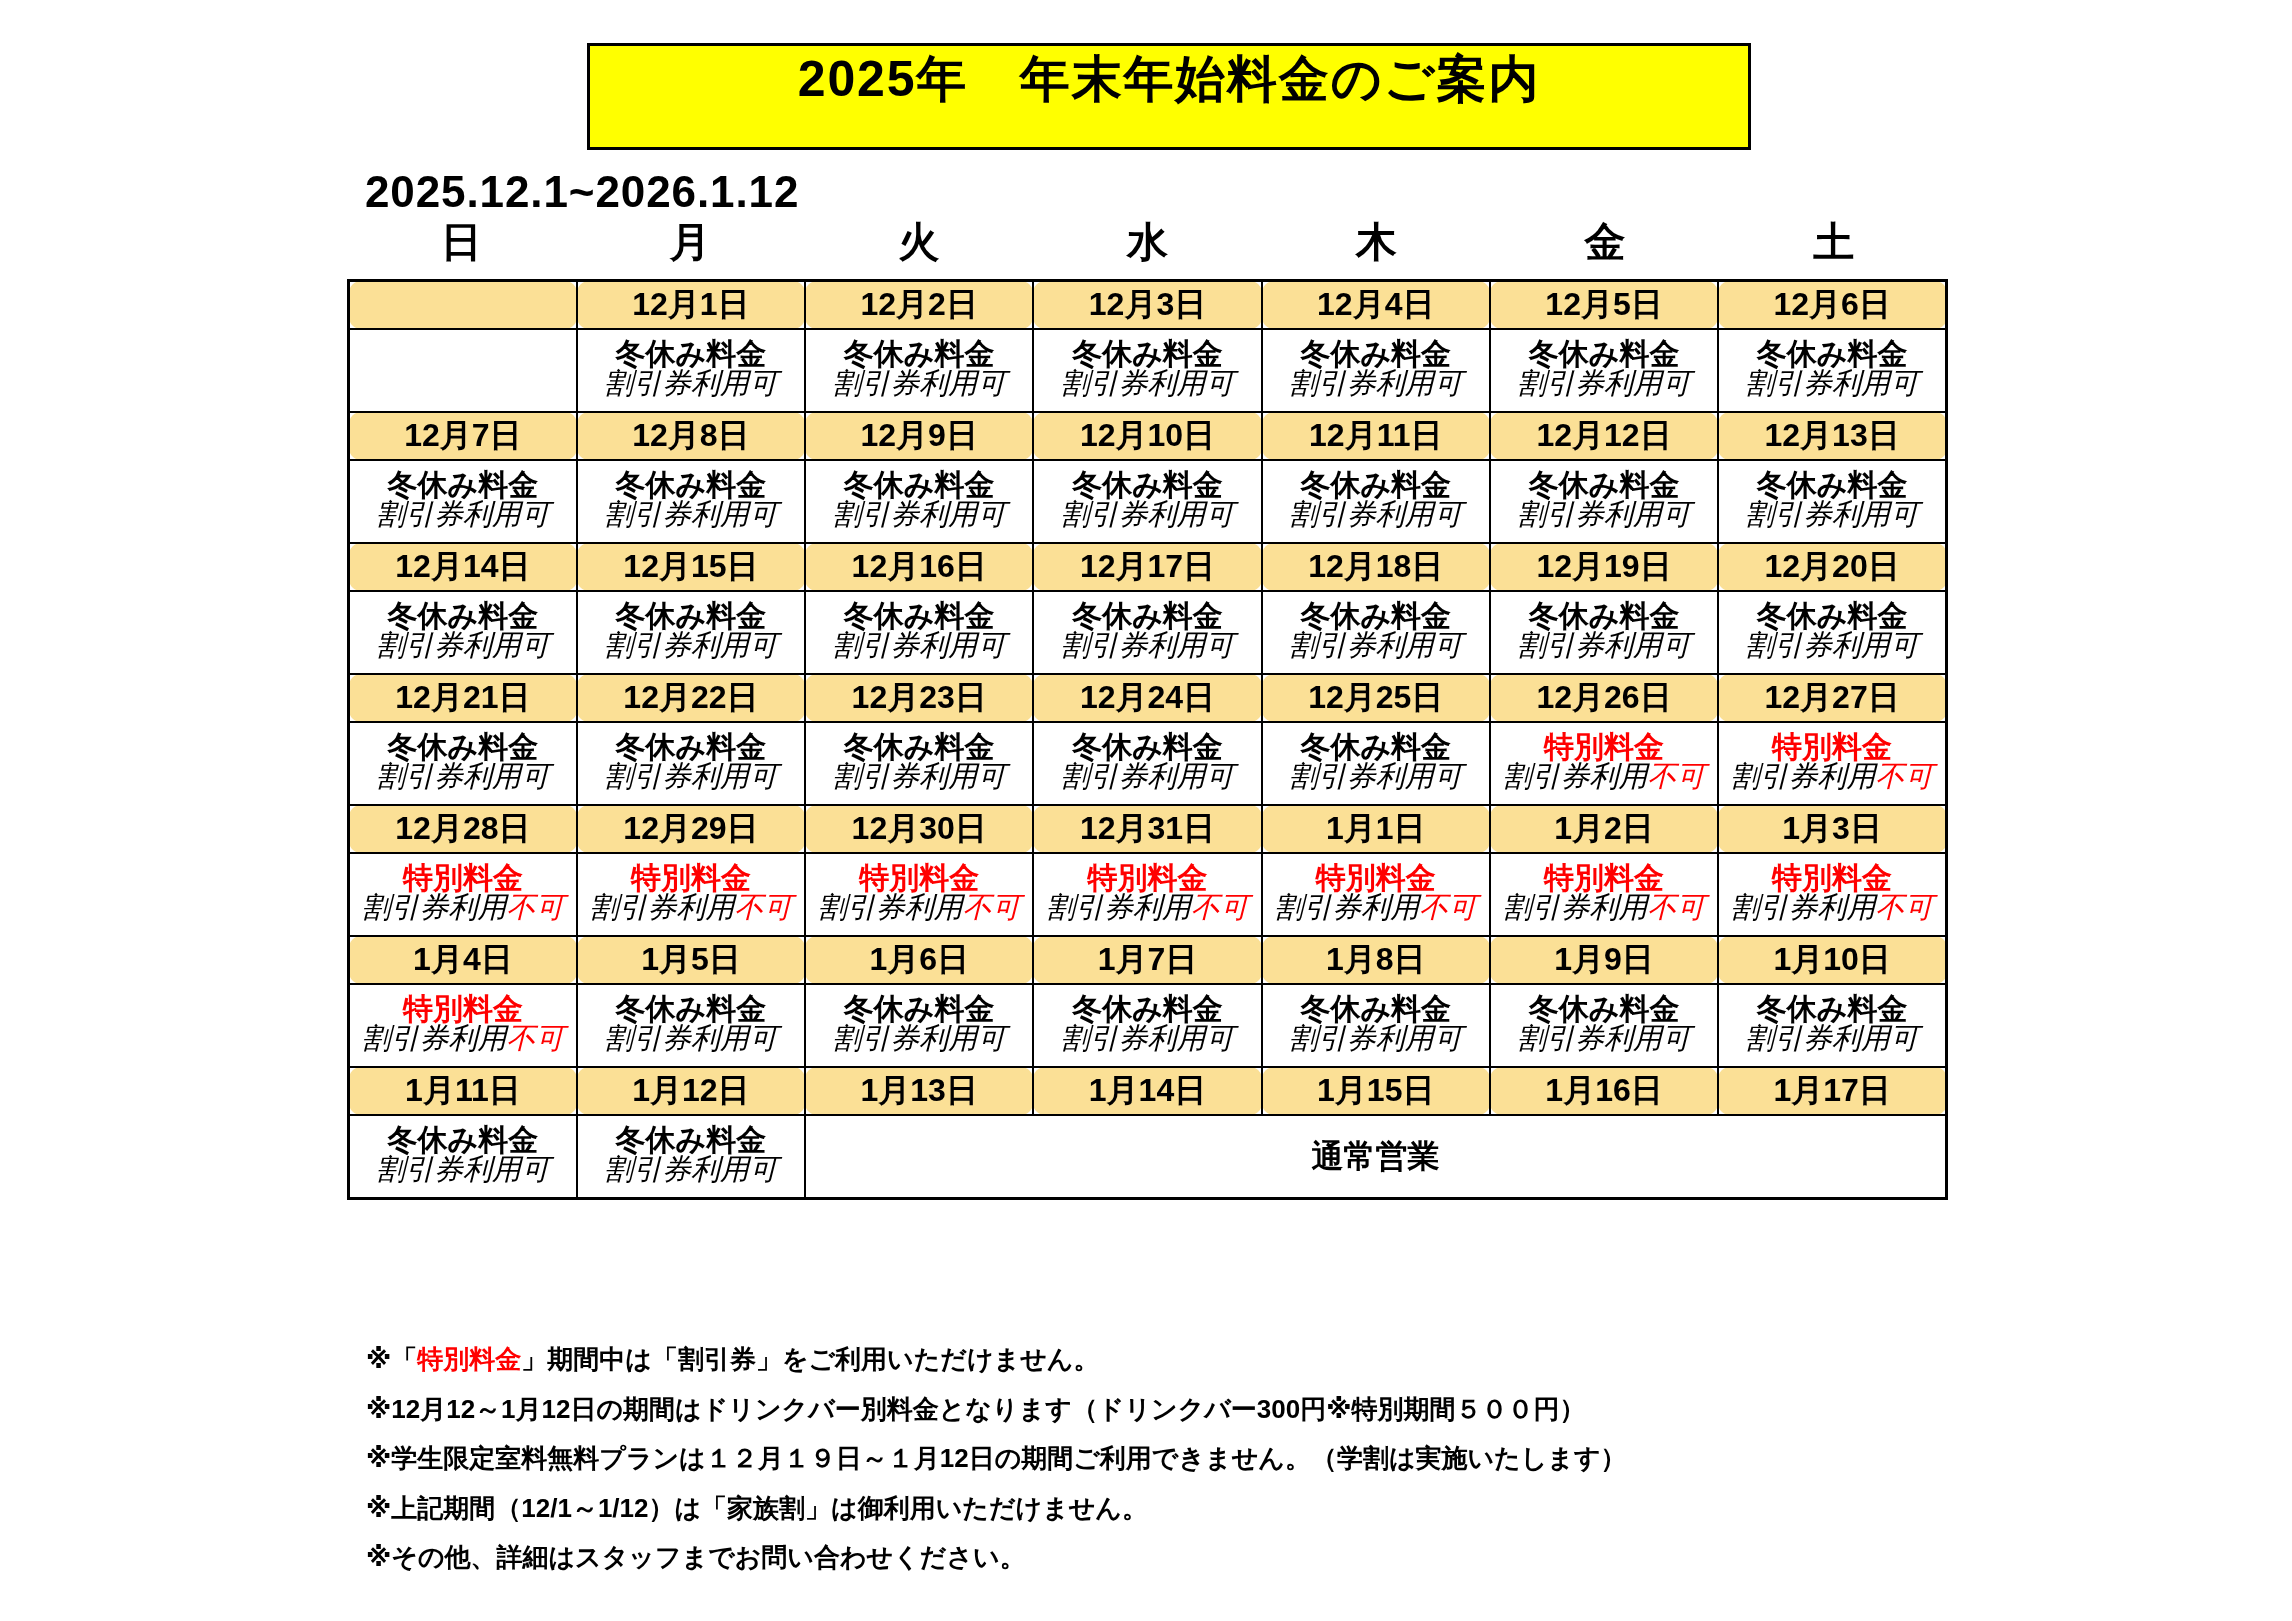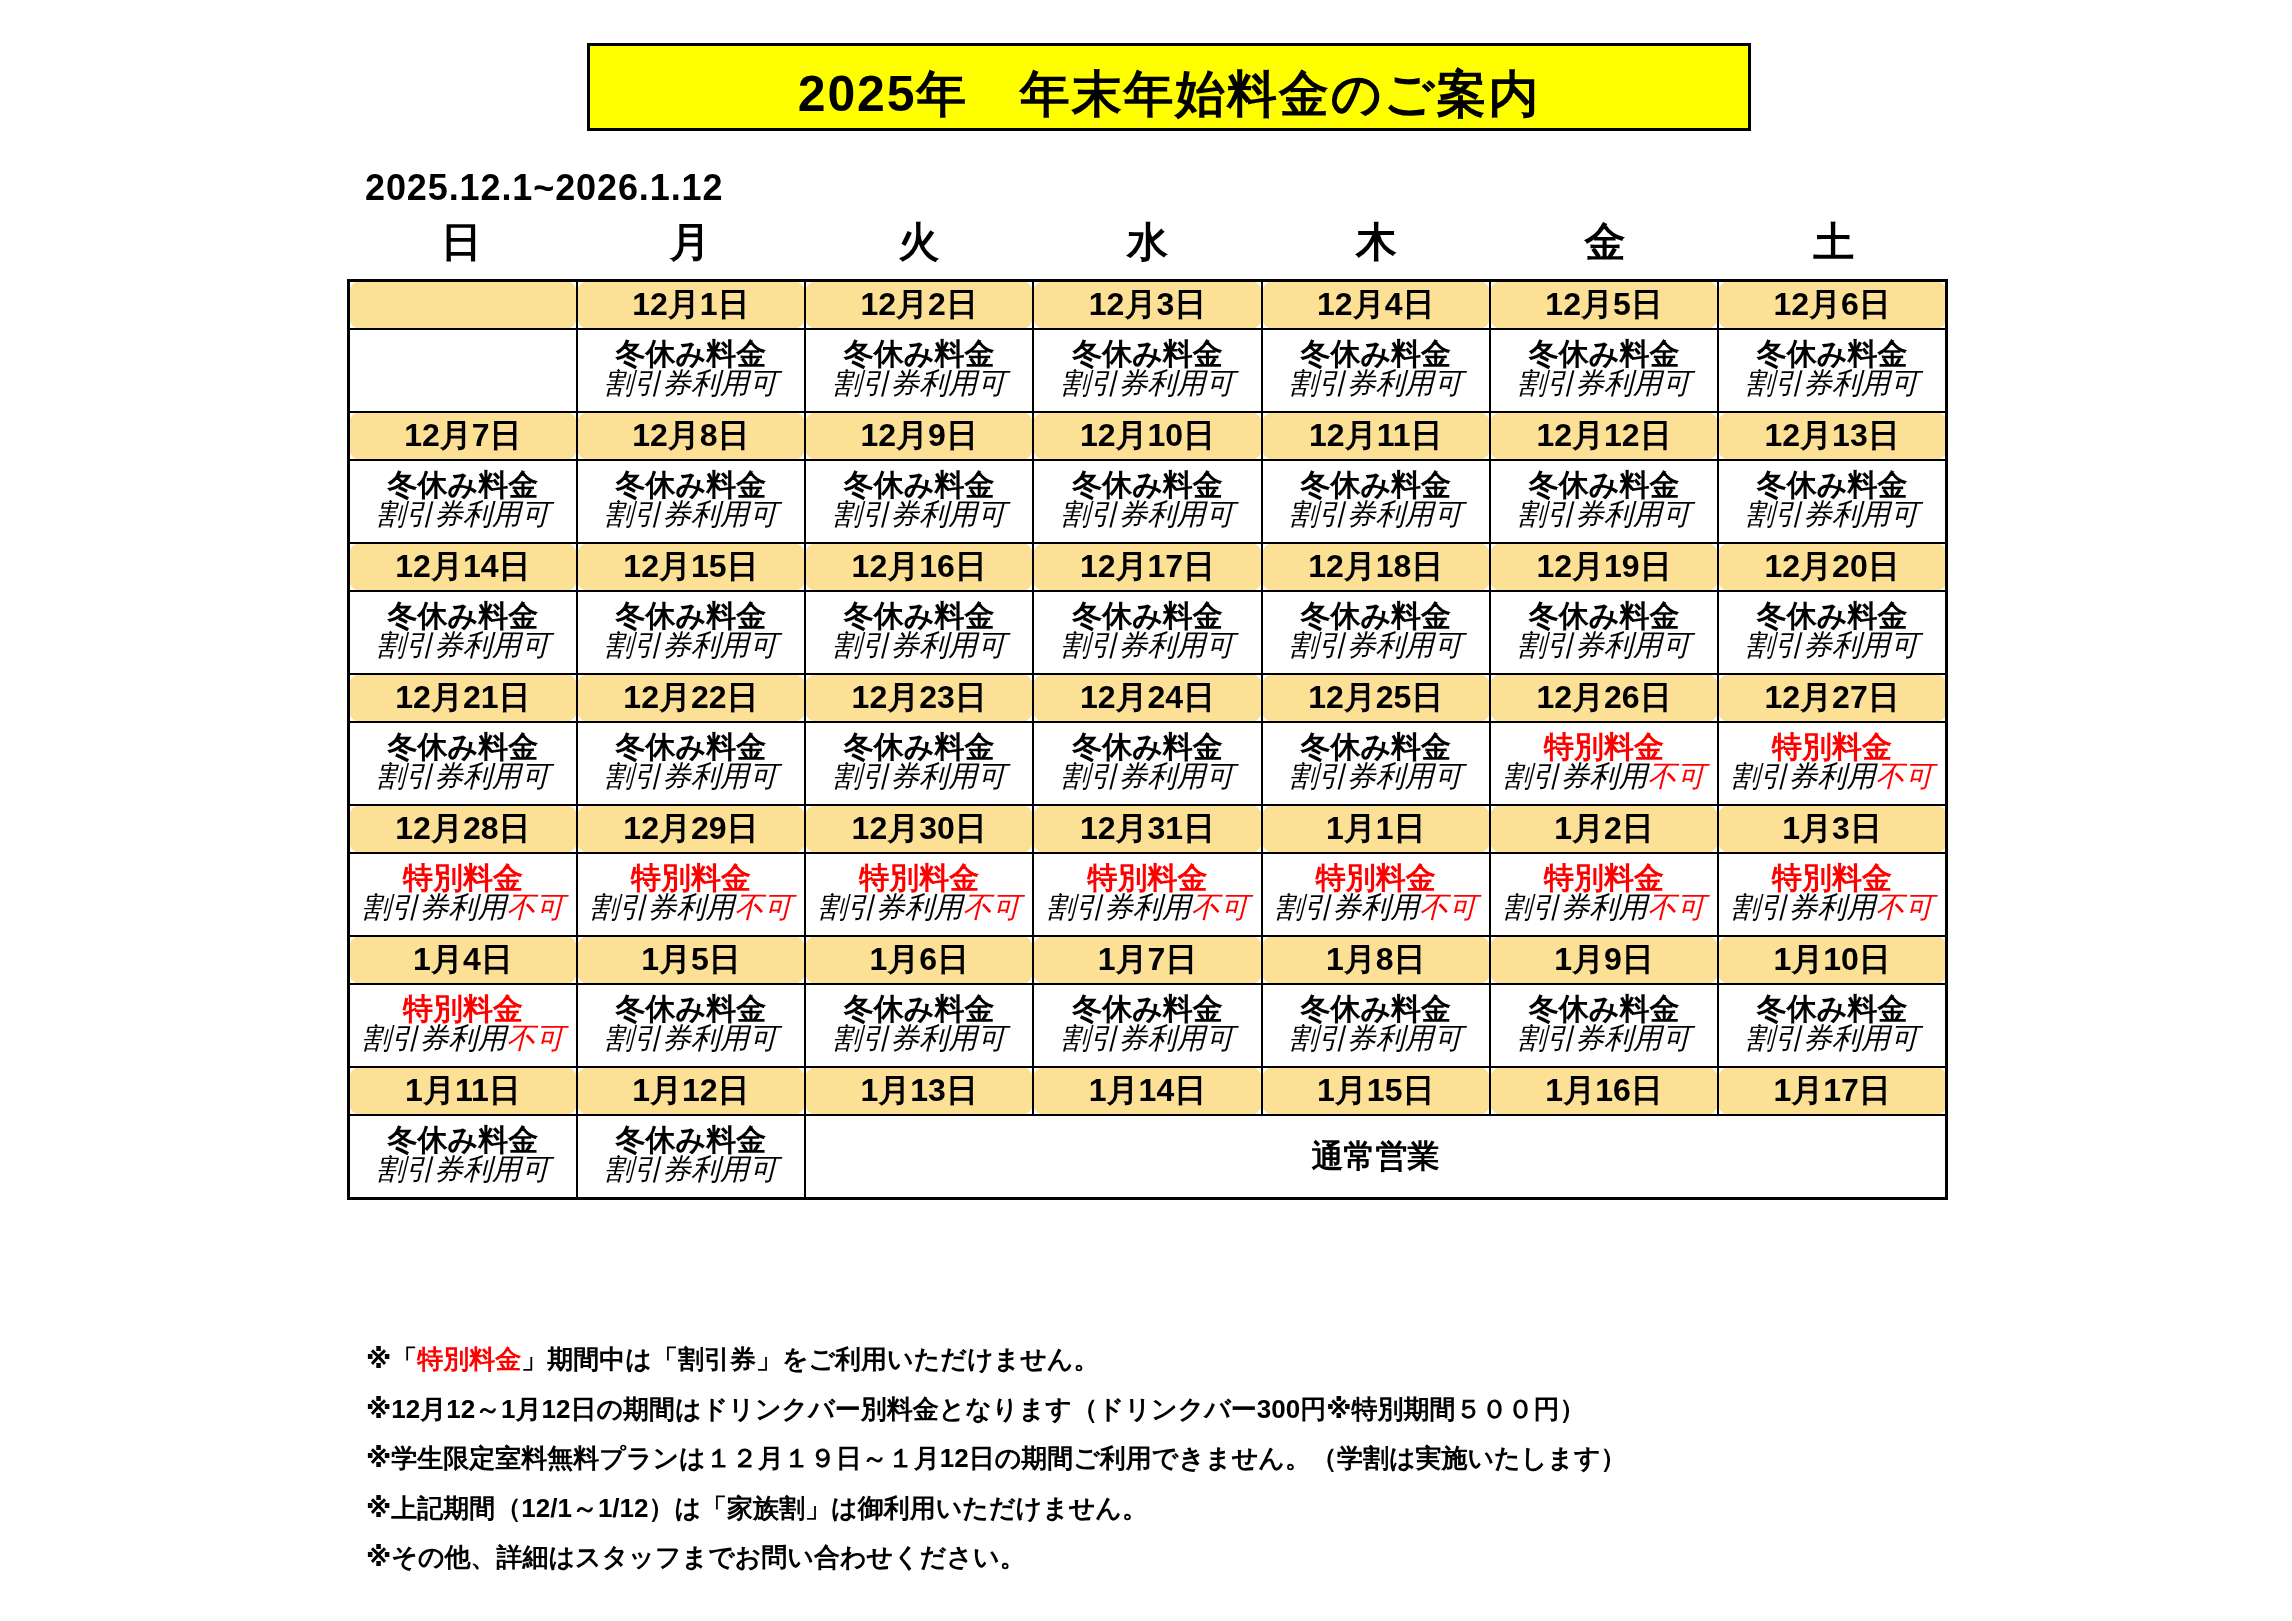--- a/index.html
+++ b/index.html
@@ -9,27 +9,27 @@
     --border:#000000;
   }
   html,body{margin:0;padding:0;}
   body{
     width:2293px;height:1621px;background:#FFFFFF;position:relative;
     font-family:"Liberation Sans","DejaVu Sans",sans-serif;
     font-weight:bold;color:#000;
     -webkit-font-smoothing:antialiased;
   }
   .banner{
-    position:absolute;left:587px;top:43px;width:1164px;height:88px;
+    position:absolute;left:587px;top:43px;width:1164px;height:107px;
     background:var(--banner-bg);border:3.6px solid var(--border);box-sizing:border-box;
-    display:flex;align-items:flex-end;justify-content:center;
+    display:flex;align-items:flex-start;justify-content:center;
     font-size:50px;letter-spacing:1.8px;
   }
   .date-range{
-    position:absolute;left:365px;top:167px;font-size:36px;letter-spacing:0.9px;
+    position:absolute;left:365px;top:167px;font-size:44px;letter-spacing:0.9px;
   }
   .day-headers{
     position:absolute;left:347px;top:215px;width:1601px;display:flex;
     font-size:41px;
   }
   .day-headers span{flex:1;text-align:center;}
   table.cal{
     position:absolute;left:347px;top:279px;width:1601px;
     border-collapse:collapse;table-layout:fixed;
     border:3.6px solid var(--border);

